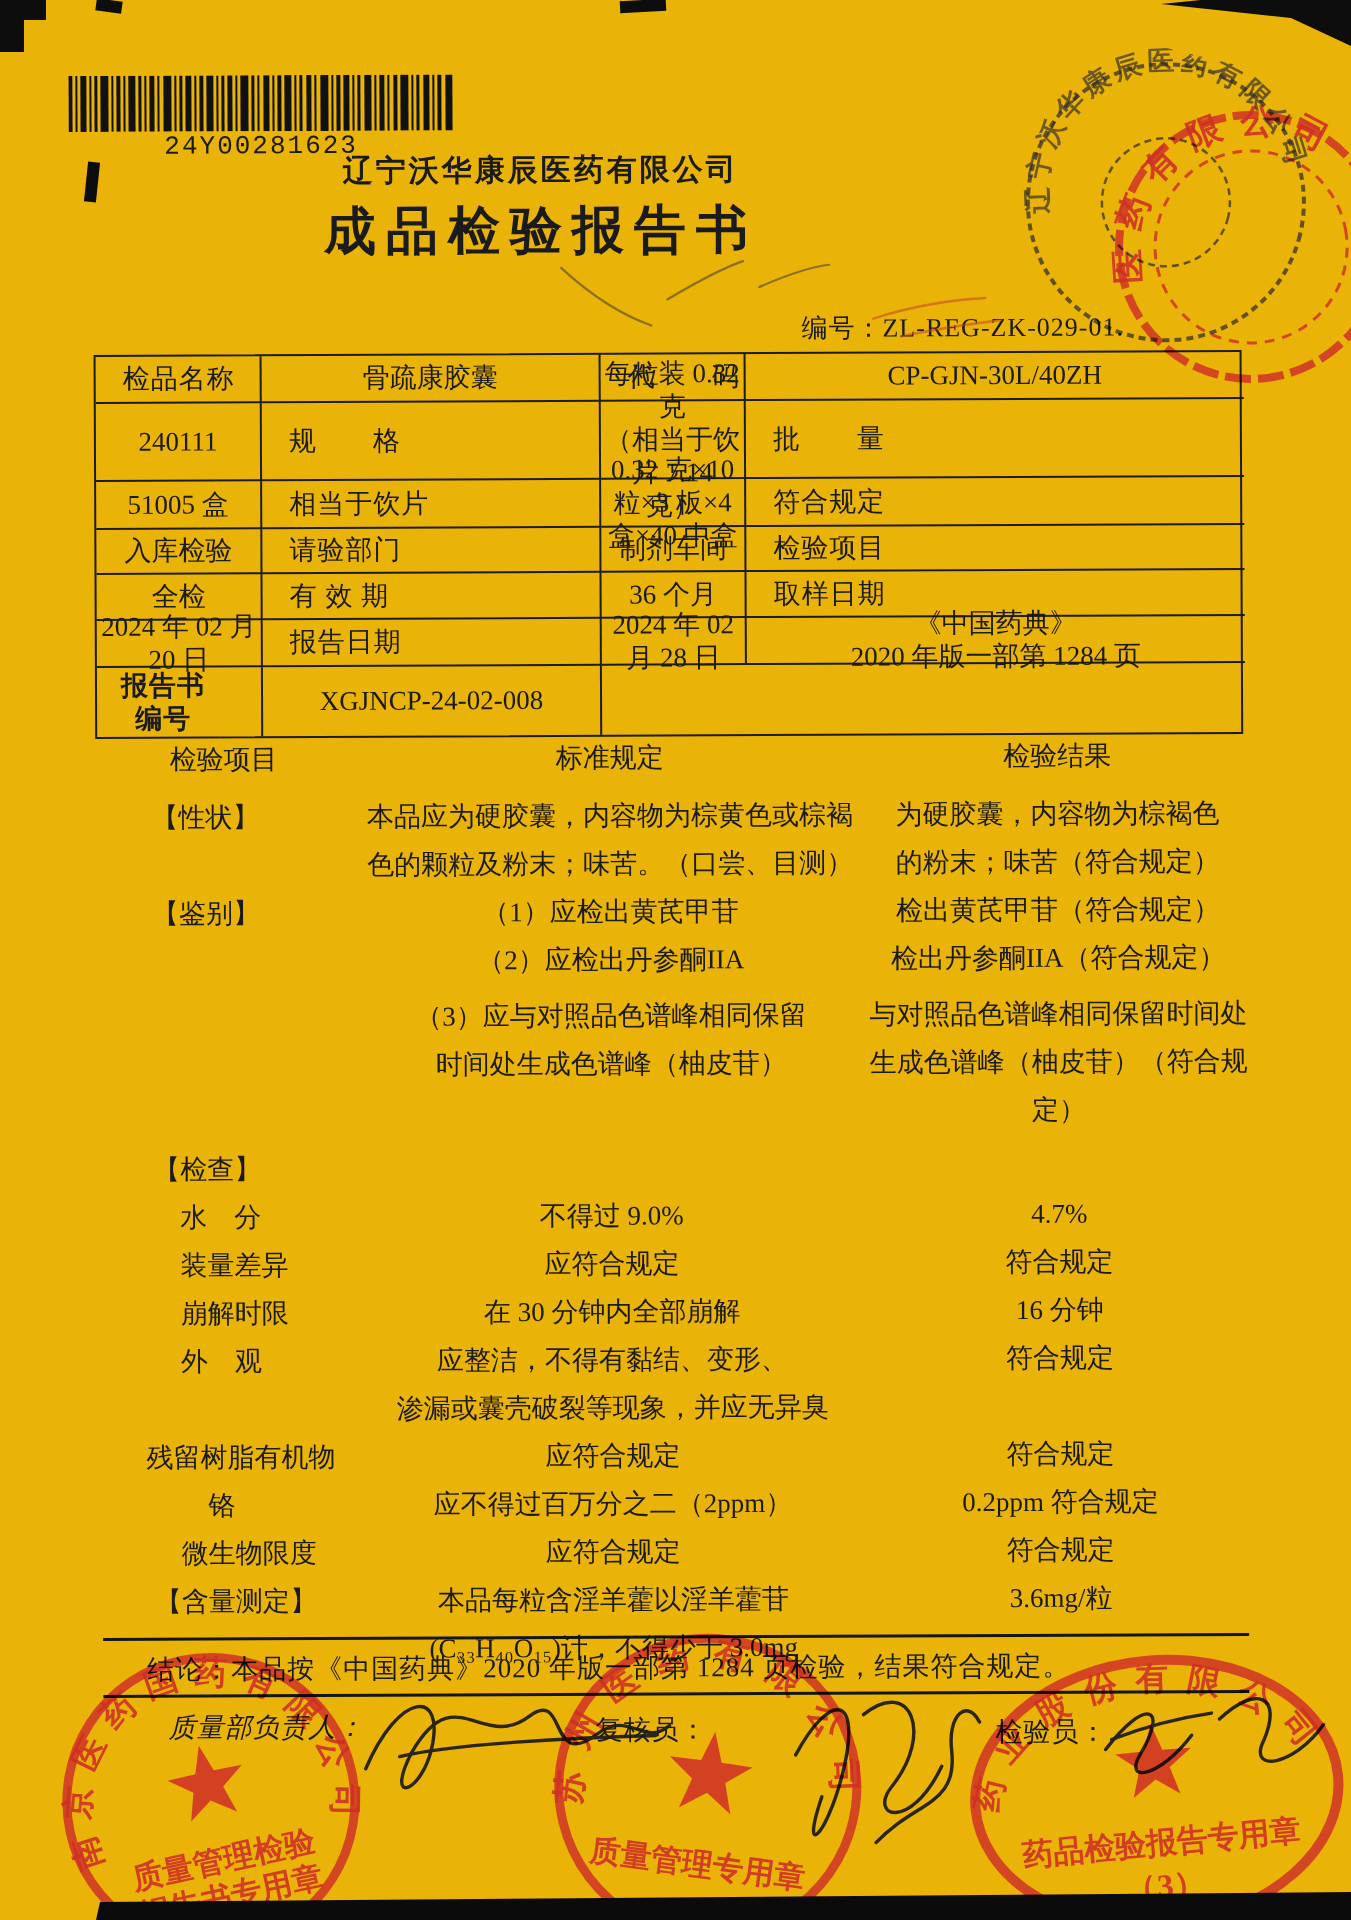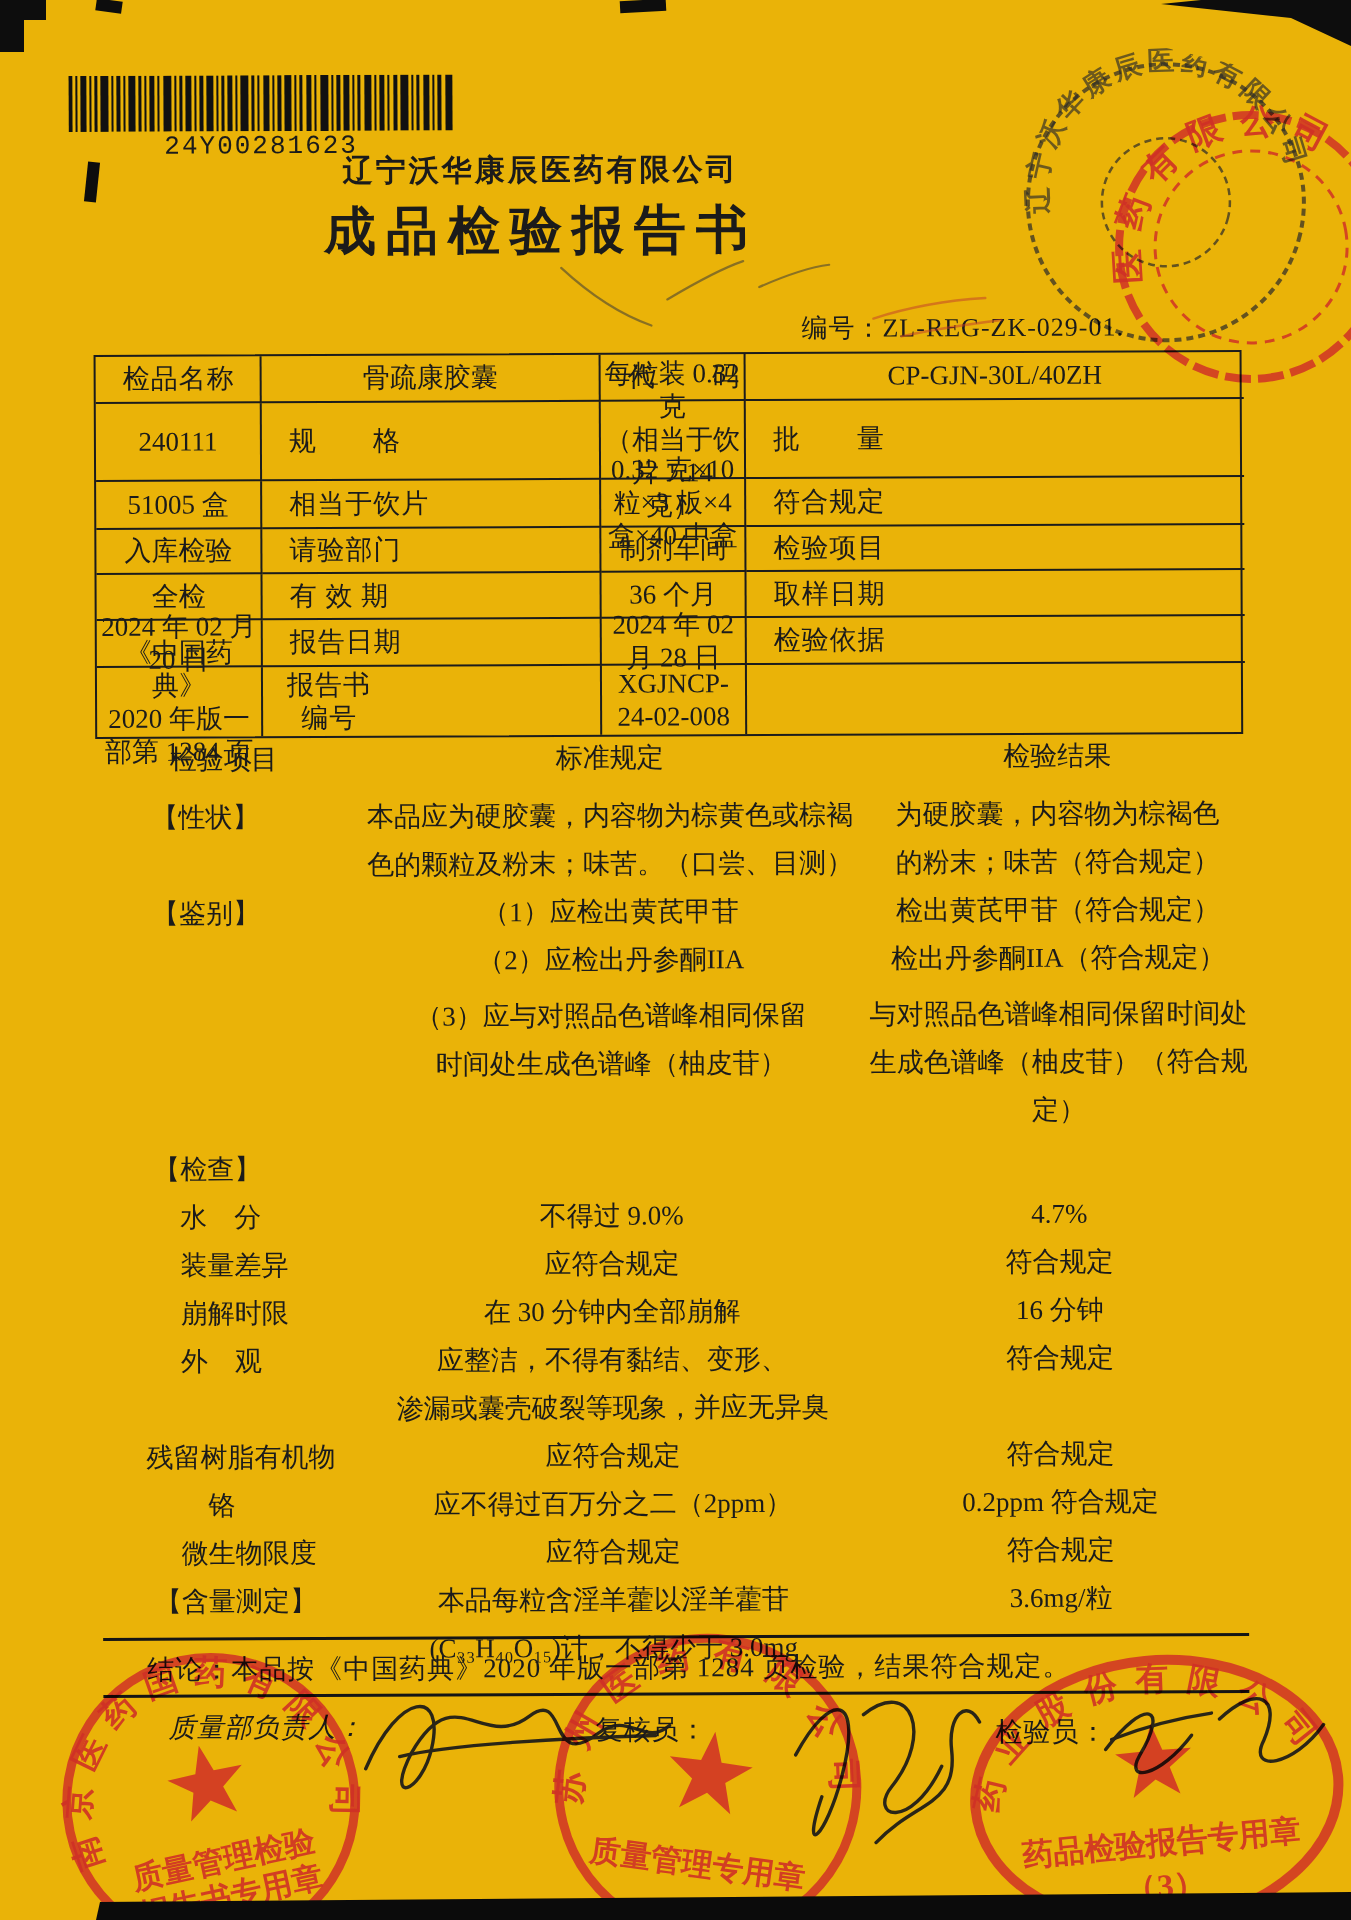--- a/index.html
+++ b/index.html
@@ -147,24 +147,23 @@
       <div class="lb">检验项目</div>
       <div class="pre">全检</div>
       <div class="lb">有 效 期</div>
       <div class="pre">36 个月</div>
 
       <div class="lb">取样日期</div>
       <div class="pre">2024 年 02 月 20 日</div>
       <div class="lb">报告日期</div>
       <div class="pre">2024 年 02 月 28 日</div>
 
-      <div class="lb">检验依据</div>
       <div class="pre">《中国药典》
 2020 年版一部第 1284 页</div>
-      <div class="lb pre" style="padding-left:24px;">报告书
+      <div class="lb pre" style="padding-left:24px;font-weight:bold;">报告书
 编号</div>
       <div class="pre">XGJNCP-24-02-008</div>
     </div>
 
     <div class="results">
       <div class="rrow rhead">
         <div class="c1">检验项目</div>
         <div class="c2">标准规定</div>
         <div class="c3">检验结果</div>
       </div>

